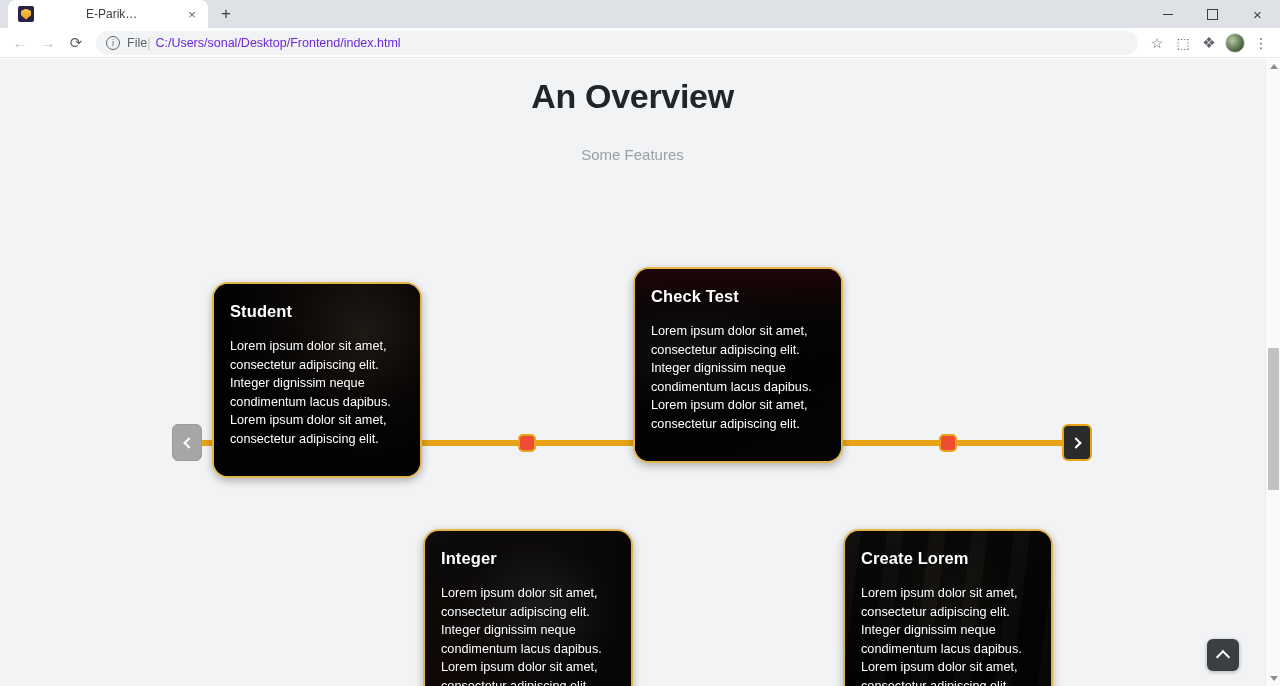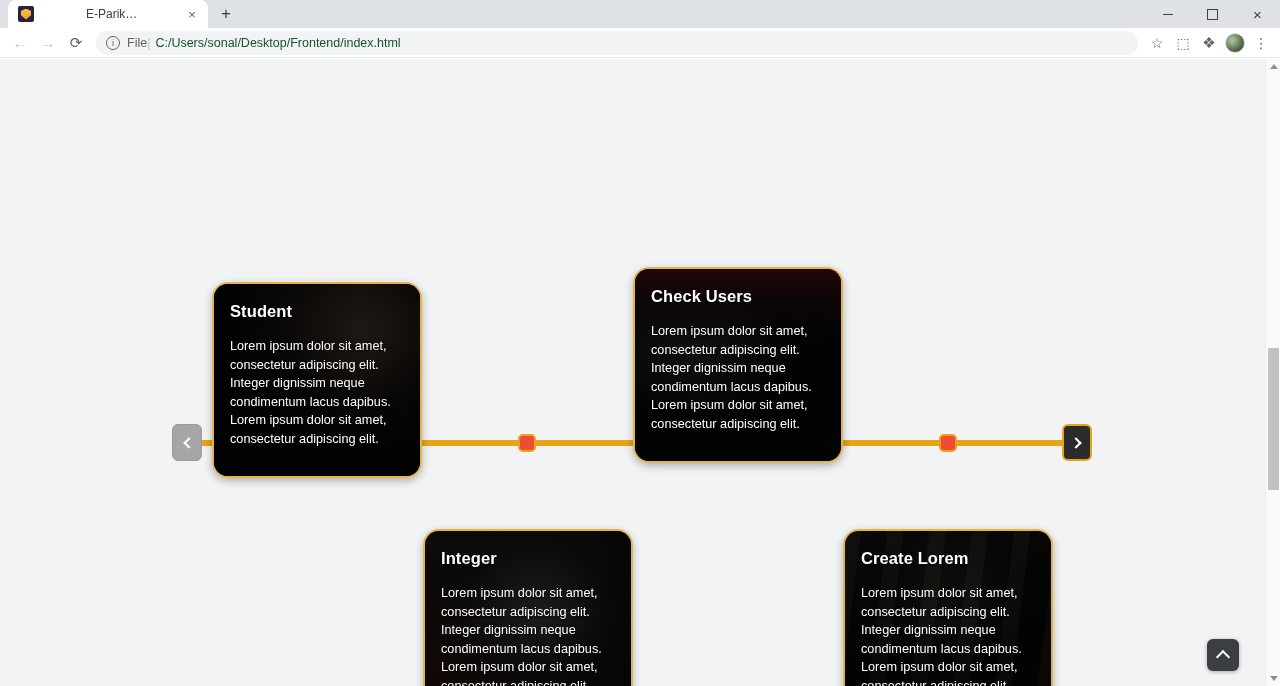--- a/index.html
+++ b/index.html
@@ -99,21 +99,21 @@
     overflow: hidden;
   }
   .info-icon {
     width: 14px; height: 14px; flex: 0 0 14px;
     border: 1px solid #5f6368; border-radius: 50%;
     display:flex;align-items:center;justify-content:center;
     font-size: 9px; color:#5f6368; margin-right: 7px;
   }
   .url-scheme { color: #5f6368; }
   .url-sep { color: #bdc1c6; margin-right: 5px; }
-  .url-text { color: #14532d; white-space: nowrap; overflow: hidden; text-overflow: ellipsis; }
+  .url-text { color: #6d28d9; white-space: nowrap; overflow: hidden; text-overflow: ellipsis; }
   .tbicon {
     width: 26px; height: 26px; flex: 0 0 26px;
     display: flex; align-items: center; justify-content: center;
     color: #5f6368; font-size: 14px;
   }
   .avatar {
     width: 20px; height: 20px; border-radius: 50%;
     background: radial-gradient(circle at 35% 35%, #b7c9a8, #4d6640 65%, #2e3d25);
     border: 1px solid #dadce0;
   }
@@ -363,20 +363,22 @@
     <span class="tbicon puzzle">❖</span>
     <span class="tbicon">
         <span class="avatar"></span>
       </span>
     <span class="tbicon">⋮</span>
   </div>
 
   <div class="viewport">
     <div class="page">
 
+      <h1 class="page-title">An Overview</h1>
+      <p class="page-subtitle">Some Features</p>
 
       <div class="timeline">
 
         <div class="track"></div>
 
         <div class="arrow-btn arrow-prev">
           <span class="chev chev-left"></span>
         </div>
         <div class="arrow-btn arrow-next">
           <span class="chev chev-right"></span>
@@ -394,21 +396,21 @@
             <div class="card-title">Student</div>
             <div class="card-body">Lorem ipsum dolor sit amet, consectetur adipiscing elit. Integer dignissim neque condimentum lacus dapibus. Lorem ipsum dolor sit amet, consectetur adipiscing elit.</div>
           </div>
           <span class="notch notch-down"></span>
         </div>
 
         <div class="card" style="left:633px; top:63px;">
           <div class="card-bg bg-checktest"></div>
           <div class="card-shade"></div>
           <div class="card-inner">
-            <div class="card-title">Check Users</div>
+            <div class="card-title">Check Test</div>
             <div class="card-body">Lorem ipsum dolor sit amet, consectetur adipiscing elit. Integer dignissim neque condimentum lacus dapibus. Lorem ipsum dolor sit amet, consectetur adipiscing elit.</div>
           </div>
           <span class="notch notch-down"></span>
         </div>
 
         <div class="card" style="left:423px; top:325px;">
           <div class="card-bg bg-teacher"></div>
           <div class="card-shade"></div>
           <div class="card-inner">
             <div class="card-title">Integer</div>

